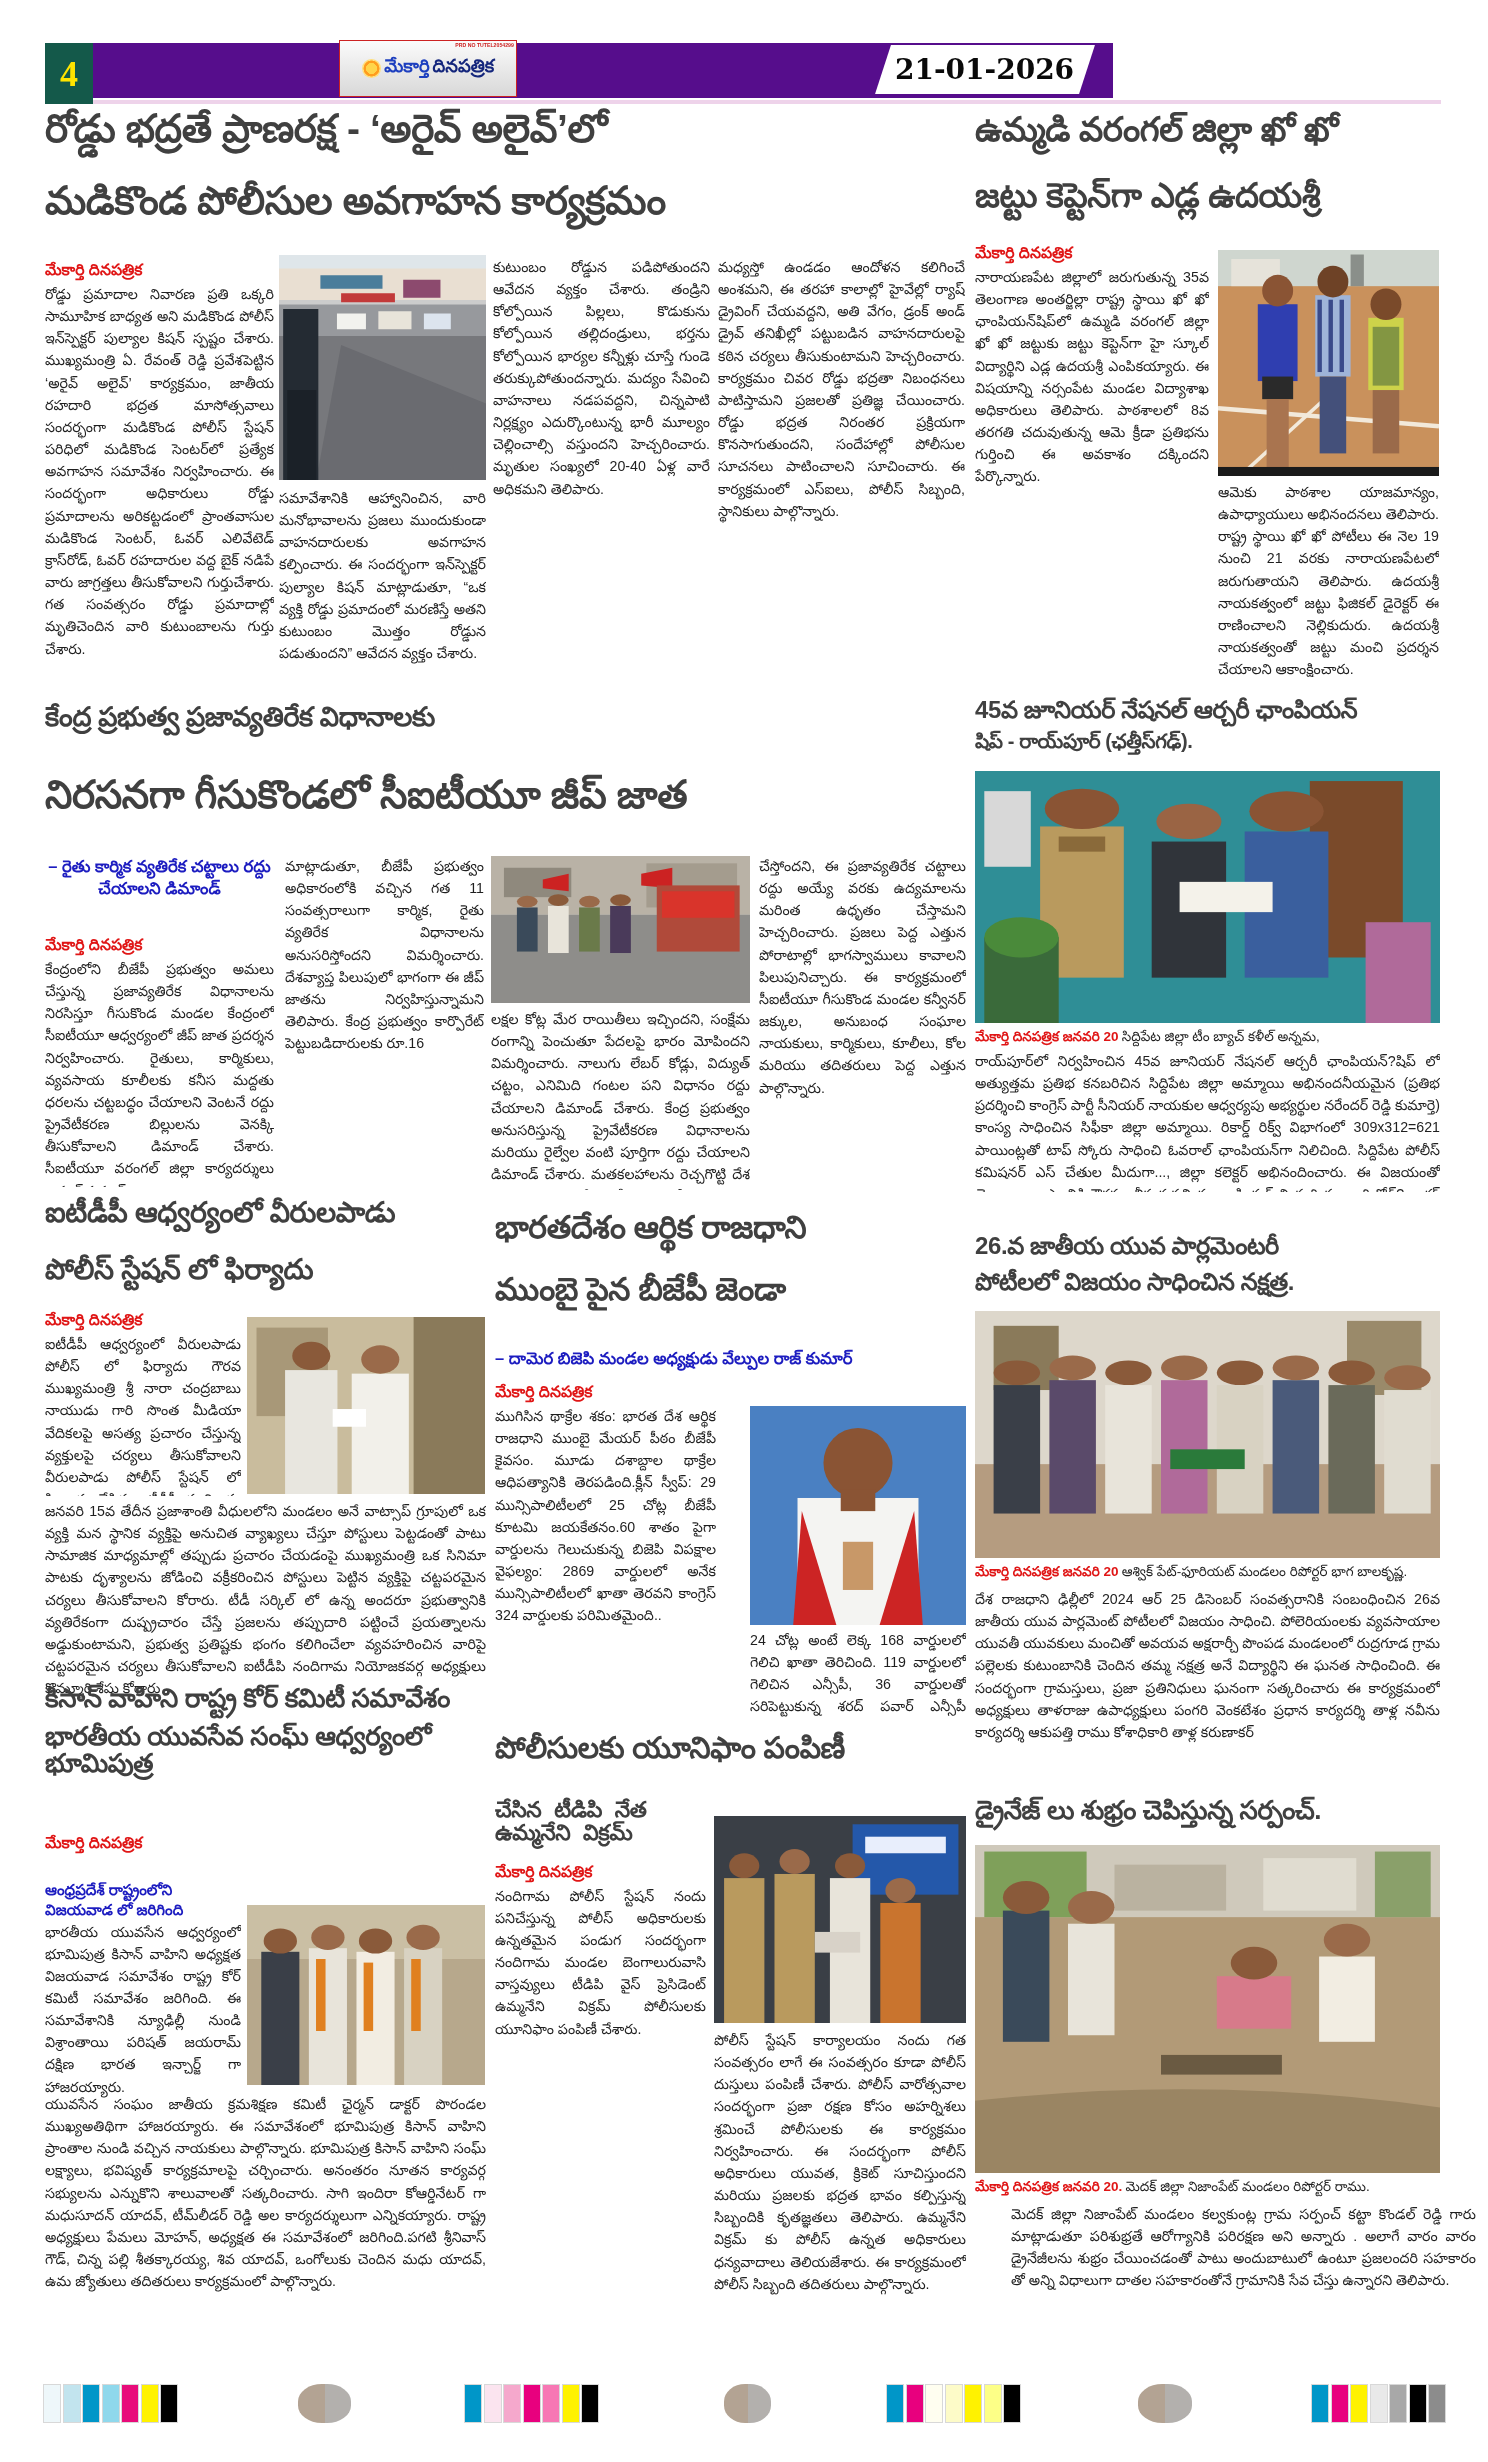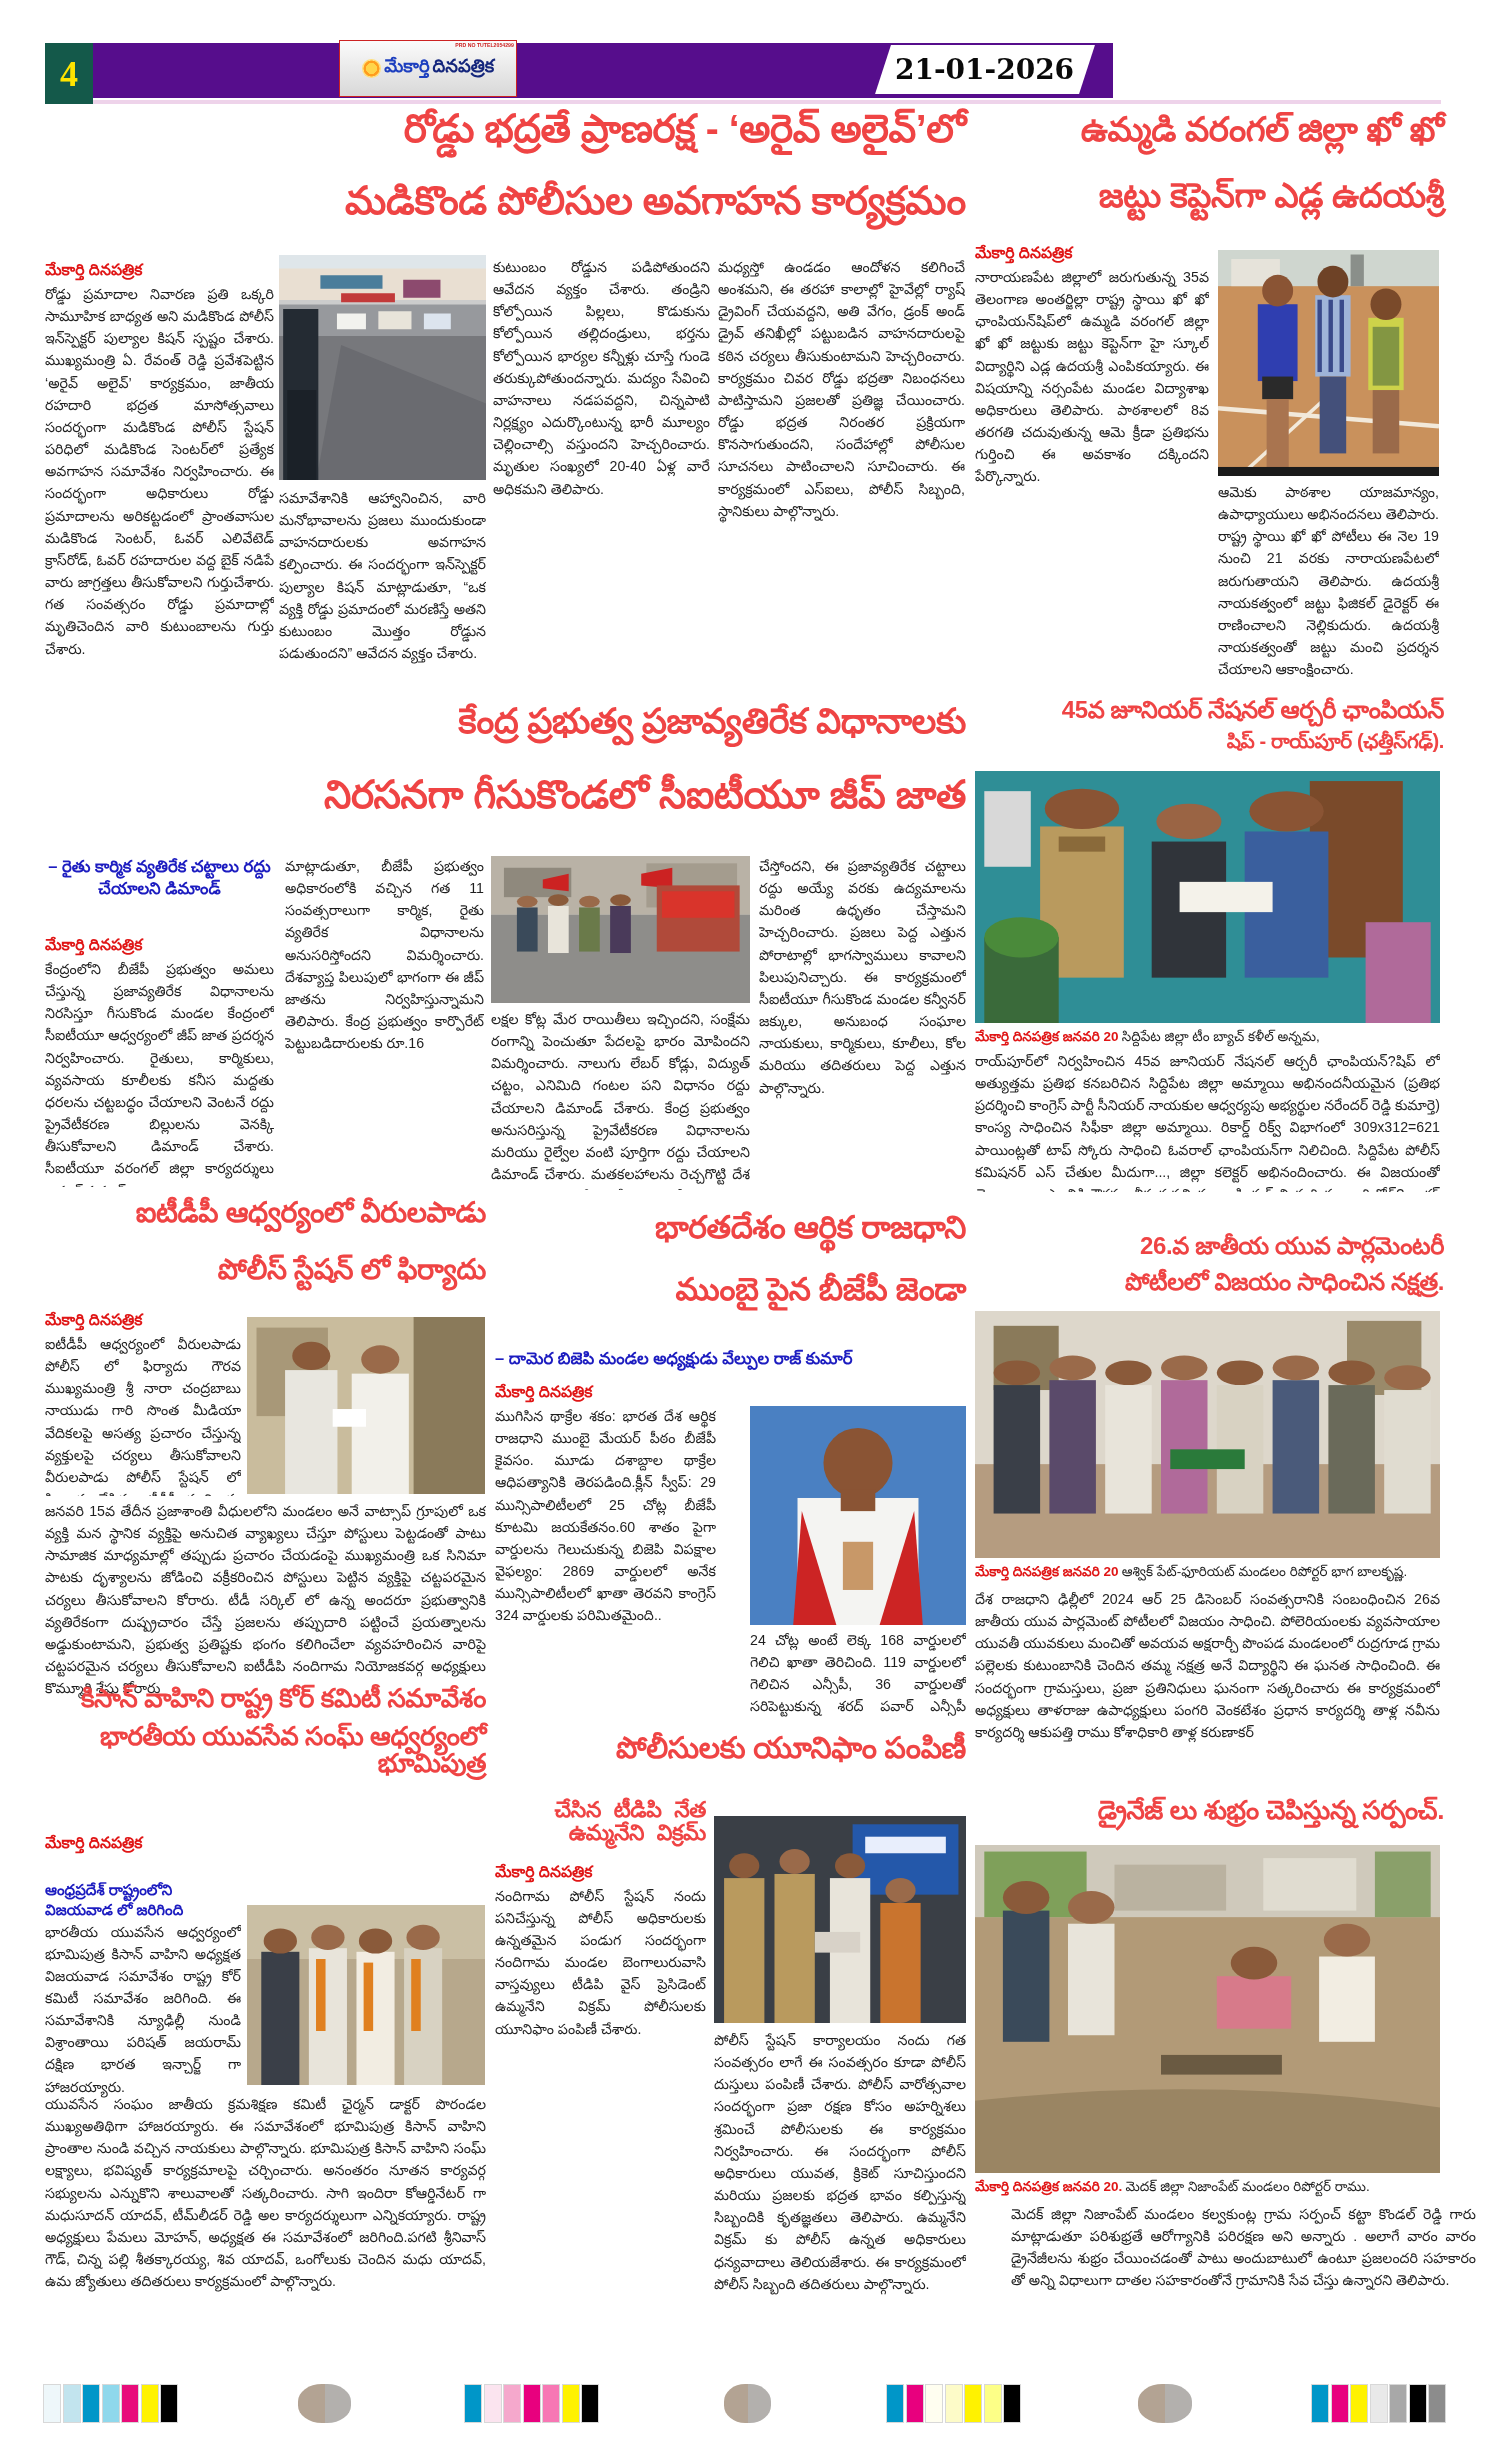--- a/index.html
+++ b/index.html
@@ -1,19 +1,19 @@
 <!DOCTYPE html>
 <html style="font-size:12px"><head>
 <meta charset="utf-8">
 <style>
   html,body{margin:0;padding:0;background:#fff;}
   .page{position:relative;width:1488px;height:2462px;background:#ffffff;
         font-family:"Liberation Sans",sans-serif;overflow:hidden;}
   .abs{position:absolute;}
-  .headline{font-weight:800;color:#ef4444;text-align:right;line-height:1.05;letter-spacing:-0.4px;}
+  .headline{font-weight:800;color:#404040;text-align:left;line-height:1.05;letter-spacing:-0.4px;}
   .body-text{font-size:14.2px;line-height:1.56;text-align:justify;color:#1f1f1f;overflow:hidden;}
   .byline{color:#e01616;font-weight:700;font-size:15.7px;}
   .subhead{color:#1c1cc0;font-weight:700;text-align:center;line-height:1.35;}
   .caption-red{color:#e01616;font-weight:700;font-size:13.5px;display:inline;}
   .caption-black{color:#1f1f1f;font-size:13.5px;display:inline;}
   .photo-frame{position:absolute;overflow:hidden;background:#ccc;}
   .photo-frame svg{display:block;width:100%;height:100%;}
   
   .header-bar{position:absolute;left:45px;top:43px;width:1068px;height:55px;background:#560d8c;}
   .pink-rule{position:absolute;left:45px;top:100px;width:1396px;height:3.7px;background:#eed3ea;}
@@ -77,21 +77,21 @@
       <rect y="36" width="100" height="64" fill="#77787c"></rect>
       <polygon points="30,40 100,66 100,100 18,100" fill="#6a6b70"></polygon>
       <rect x="2" y="24" width="17" height="76" fill="#242b33"></rect>
       <rect x="4" y="60" width="14" height="40" fill="#1b2128"></rect>
     </svg>
   </div>
   <div class="abs body-text" style="left:279px;top:487px;width:207px;height:204px;">సమావేశానికి ఆహ్వానించిన, వారి మనోభావాలను ప్రజలు ముందుకుండా వాహనదారులకు అవగాహన కల్పించారు. ఈ సందర్భంగా ఇన్‌స్పెక్టర్ పుల్యాల కిషన్ మాట్లాడుతూ, “ఒక వ్యక్తి రోడ్డు ప్రమాదంలో మరణిస్తే అతని కుటుంబం మొత్తం రోడ్డున పడుతుందని” ఆవేదన వ్యక్తం చేశారు.</div>
   <div class="abs body-text" style="left:493px;top:256px;width:217px;height:435px;">కుటుంబం రోడ్డున పడిపోతుందని ఆవేదన వ్యక్తం చేశారు. తండ్రిని కోల్పోయిన పిల్లలు, కొడుకును కోల్పోయిన తల్లిదండ్రులు, భర్తను కోల్పోయిన భార్యల కన్నీళ్లు చూస్తే గుండె తరుక్కుపోతుందన్నారు. మద్యం సేవించి వాహనాలు నడపవద్దని, చిన్నపాటి నిర్లక్ష్యం ఎదుర్కొంటున్న భారీ మూల్యం చెల్లించాల్సి వస్తుందని హెచ్చరించారు. మృతుల సంఖ్యలో 20-40 ఏళ్ల వారే అధికమని తెలిపారు.</div>
   <div class="abs body-text" style="left:718px;top:256px;width:247px;height:435px;">మధ్యస్తో ఉండడం ఆందోళన కలిగించే అంశమని, ఈ తరహా కాలాల్లో హైవేల్లో ర్యాష్ డ్రైవింగ్ చేయవద్దని, అతి వేగం, డ్రంక్ అండ్ డ్రైవ్ తనిఖీల్లో పట్టుబడిన వాహనదారులపై కఠిన చర్యలు తీసుకుంటామని హెచ్చరించారు. కార్యక్రమం చివర రోడ్డు భద్రతా నిబంధనలు పాటిస్తామని ప్రజలతో ప్రతిజ్ఞ చేయించారు. రోడ్డు భద్రత నిరంతర ప్రక్రియగా కొనసాగుతుందని, సందేహాల్లో పోలీసుల సూచనలు పాటించాలని సూచించారు. ఈ కార్యక్రమంలో ఎస్ఐలు, పోలీస్ సిబ్బంది, స్థానికులు పాల్గొన్నారు.</div>
 
-  <div class="abs headline" style="left:45px;top:703px;width:921px;font-size:35px;">కేంద్ర ప్రభుత్వ ప్రజావ్యతిరేక విధానాలకు</div>
+  <div class="abs headline" style="left:45px;top:703px;width:921px;font-size:27px;">కేంద్ర ప్రభుత్వ ప్రజావ్యతిరేక విధానాలకు</div>
   <div class="abs headline" style="left:45px;top:775px;width:921px;font-size:39px;">నిరసనగా గీసుకొండలో సీఐటీయూ జీప్ జాత</div>
   <div class="abs subhead" style="left:45px;top:855px;width:229px;font-size:16.5px;">– రైతు కార్మిక వ్యతిరేక చట్టాలు రద్దు చేయాలని డిమాండ్</div>
   <div class="abs" style="left:45px;top:936px;width:229px;">
     <div class="byline">మేకార్తి దినపత్రిక</div>
     <div class="body-text" style="height:229px;">కేంద్రంలోని బీజేపీ ప్రభుత్వం అమలు చేస్తున్న ప్రజావ్యతిరేక విధానాలను నిరసిస్తూ గీసుకొండ మండల కేంద్రంలో సీఐటీయూ ఆధ్వర్యంలో జీప్ జాత ప్రదర్శన నిర్వహించారు. రైతులు, కార్మికులు, వ్యవసాయ కూలీలకు కనీస మద్దతు ధరలను చట్టబద్ధం చేయాలని వెంటనే రద్దు ప్రైవేటీకరణ బిల్లులను వెనక్కి తీసుకోవాలని డిమాండ్ చేశారు. సీఐటీయూ వరంగల్ జిల్లా కార్యదర్శులు అరుణ్ కుమార్</div>
   </div>
   <div class="abs body-text" style="left:285px;top:855px;width:199px;height:336px;">మాట్లాడుతూ, బీజేపీ ప్రభుత్వం అధికారంలోకి వచ్చిన గత 11 సంవత్సరాలుగా కార్మిక, రైతు వ్యతిరేక విధానాలను అనుసరిస్తోందని విమర్శించారు. దేశవ్యాప్త పిలుపులో భాగంగా ఈ జీప్ జాతను నిర్వహిస్తున్నామని తెలిపారు. కేంద్ర ప్రభుత్వం కార్పొరేట్ పెట్టుబడిదారులకు రూ.16</div>
   <div class="photo-frame" style="left:491px;top:856px;width:259px;height:147px;">
     <svg viewBox="0 0 100 100" preserveAspectRatio="none">
       <rect width="100" height="40" fill="#b9b2a6"></rect>

